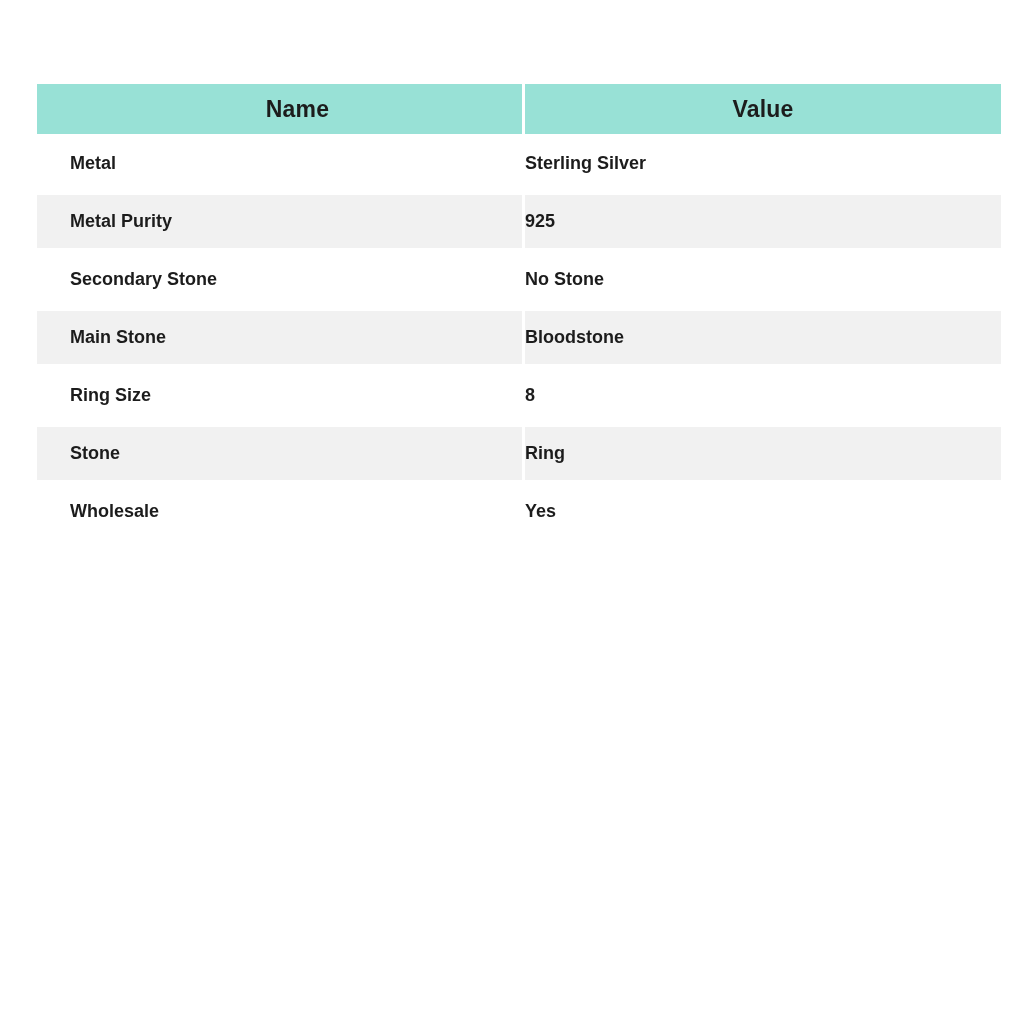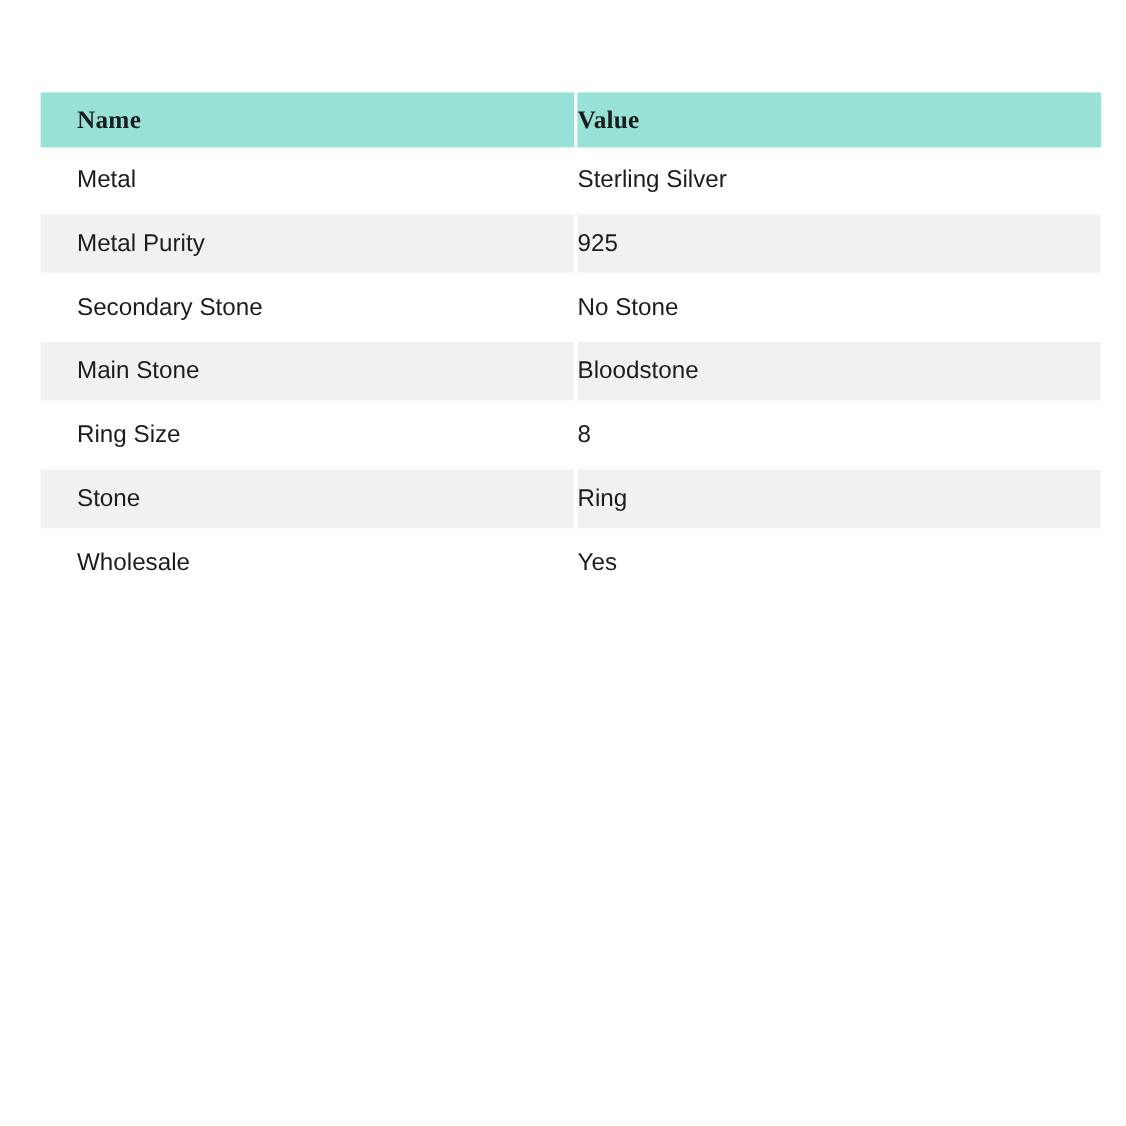--- a/index.html
+++ b/index.html
@@ -27,33 +27,32 @@
     width: 964px;
     border-collapse: separate;
     border-spacing: 0;
     table-layout: fixed;
   }
   col.col-name  { width: 488px; }
   col.col-value { width: 476px; }
   th {
     height: 50px;
     background: var(--header-bg);
-    text-align: left;
+    text-align: center;
     vertical-align: middle;
     font-size: 23px;
     font-weight: 700;
     letter-spacing: 0.2px;
     padding: 0;
-    font-family: Liberation Serif, serif;
   }
   td {
     height: 58px;
     vertical-align: middle;
-    font-size: 22px;
-    font-weight: 400;
+    font-size: 18px;
+    font-weight: 700;
     padding: 0;
     background: transparent;
   }
   th:first-child, td:first-child { padding-left: 33px; }
   th:last-child,  td:last-child  { }
   
   th:first-child { box-shadow: inset -3px 0 0 var(--separator); }
   
   tbody tr:nth-child(even) td {
     background: var(--stripe-bg);

